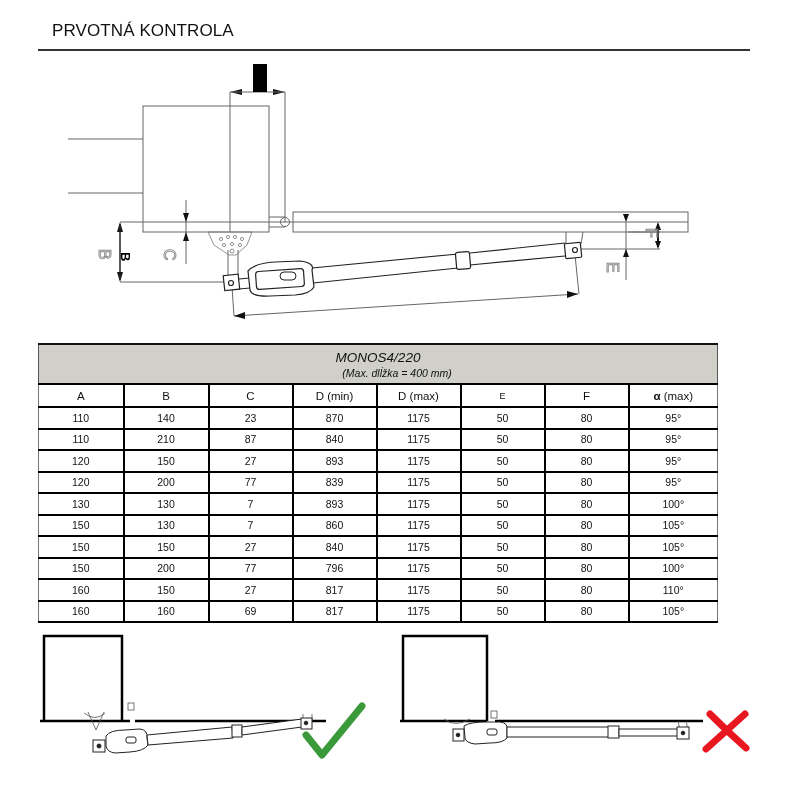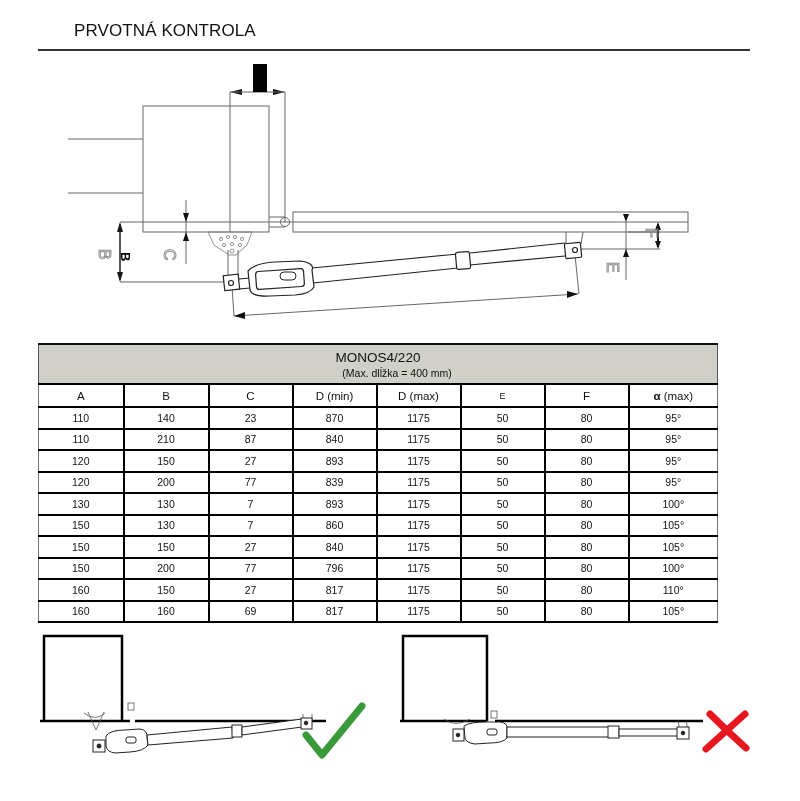--- a/index.html
+++ b/index.html
@@ -1,22 +1,22 @@
 <!DOCTYPE html>
 <html><head>
 <meta charset="utf-8">
 <style>
   html, body { margin:0; padding:0; background:#ffffff; }
   body { width:800px; height:801px; position:relative; overflow:hidden; font-family:"Liberation Sans", "DejaVu Sans", sans-serif; color:#111; }
-  .title { position:absolute; left:74px; top:21px; font-size:17px; letter-spacing:0.1px; color:#111;text-align:center; }
+  .title { position:absolute; left:52px; top:21px; font-size:17px; letter-spacing:0.1px; color:#111;text-align:center; }
   .rule { position:absolute; left:38px; top:49px; width:712px; height:2px; background:#333; }
   svg.diagram { position:absolute; left:0; top:0; }
   .spec-table { position:absolute; left:38px; top:343px; width:679px; border-collapse:collapse; table-layout:fixed; font-size:10.5px; }
   .spec-table td, .spec-table th { text-align:center; padding:0; height:19.5px; border-left:2px solid #000; border-bottom:2px solid #000; font-weight:normal; }
-  .spec-table th.caption { background:#d0d0c9; height:37px; border:1.5px solid #555; border-top:2px solid #111; vertical-align:middle; padding-top:1px; }
+  .spec-table th.caption { background:#d0d0c9; height:37px; border:1.5px solid #555; border-top:2px solid #111; vertical-align:middle; padding-top:1px;font-style:italic; }
   .cap-main { font-size:13.5px; display:block; line-height:16px; }
   .cap-sub { font-size:10.5px; display:block; line-height:14px;padding-left:38px; }
   .spec-table tr.hdr td { height:21px; font-size:11.5px; border-top:2px solid #000; }
   .spec-table td.first { border-left:1.5px solid #777; }
   .spec-table td.last { border-right:1.5px solid #777; }
   .alpha-sym { font-weight:bold; }
 </style>
 </head>
 <body>
 

